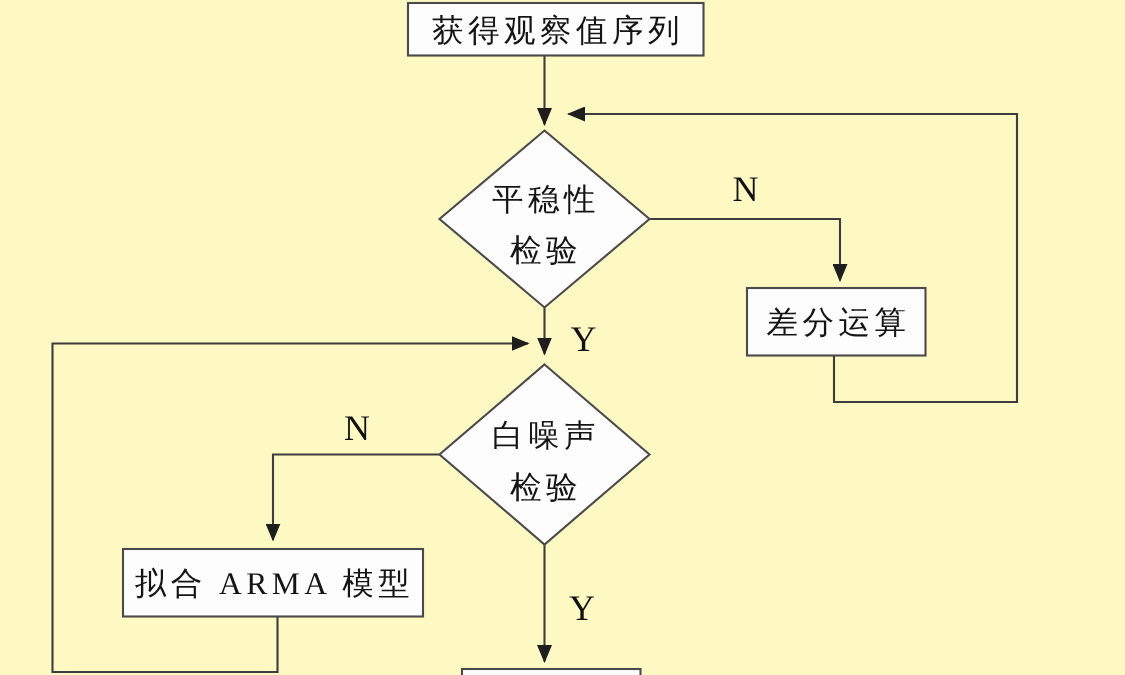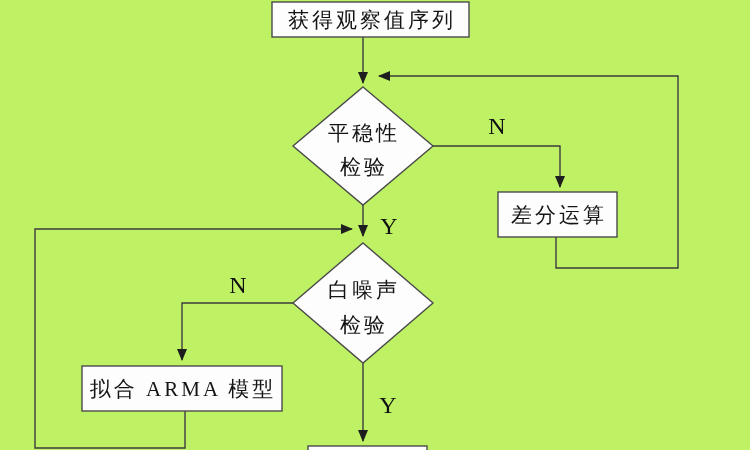--- a/index.html
+++ b/index.html
@@ -7,21 +7,21 @@
     padding: 0;
     width: 750px;
     height: 450px;
     overflow: hidden;
     background: #fdfdfd;
   }
   .canvas {
     position: relative;
     width: 750px;
     height: 450px;
-    background: #bef264;
+    background: #fef9c3;
   }
   svg { display: block; }
   .flow-shape {
     fill: #fdfdfd;
     stroke: #4a4a4a;
     stroke-width: 1.4;
   }
   .flow-line {
     fill: none;
     stroke: #3d3d3d;

